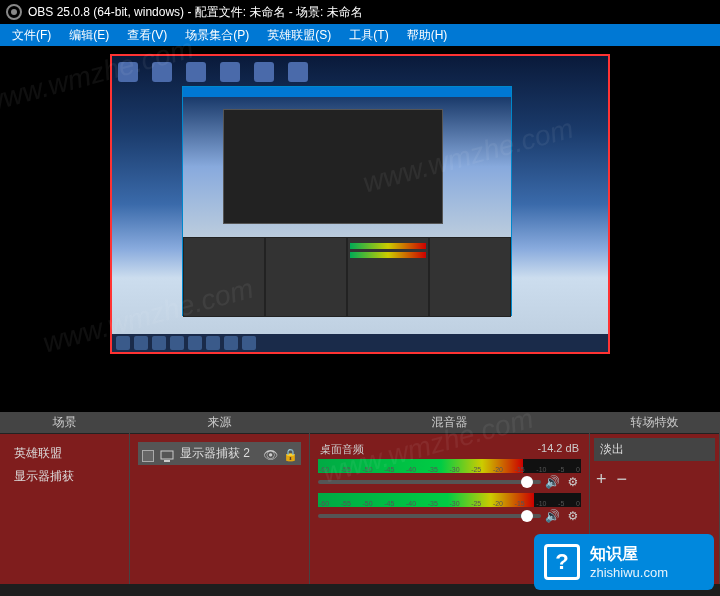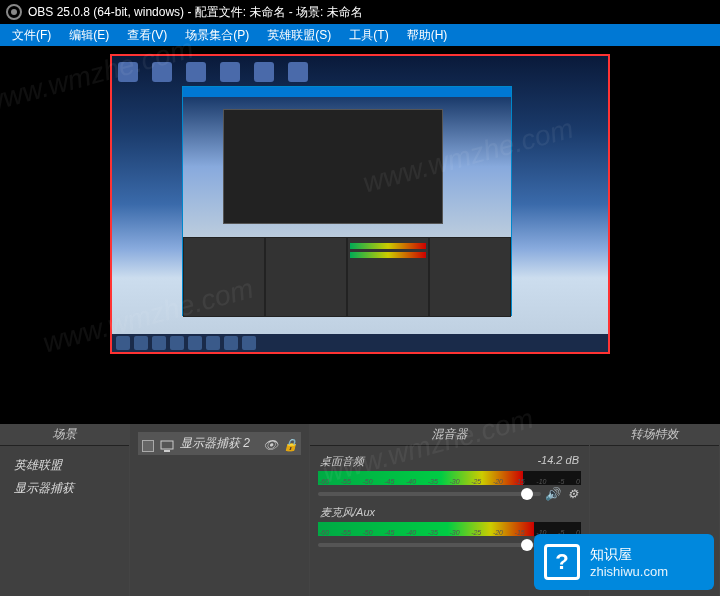--- a/index.html
+++ b/index.html
@@ -17,21 +17,21 @@
   .taskbar div { width: 14px; height: 14px; background: #3a5a8a; border-radius: 2px; }
   .desk-icons { position: absolute; top: 6px; left: 6px; display: flex; gap: 14px; }
   .desk-icons div { width: 20px; height: 20px; background: #4a6aaa; border-radius: 3px; }
   .nested-window { position: absolute; top: 30px; left: 70px; width: 330px; height: 230px; background: #2a2a2a; border: 1px solid #0088cc; }
   .nested-tb { height: 10px; background: #0078d4; }
   .nested-body { height: 140px; background: linear-gradient(to bottom,#1a3a6a,#88aadd,#bbccdd); position: relative; }
   .nested-body .nn { position:absolute; top:12px; left:40px; width:220px; height:115px; background:#222; border:1px solid #555;}
   .nested-panels { height: 80px; display: flex; background: #333; }
   .np { flex: 1; border: 1px solid #222; padding: 2px; font-size: 7px; color: #888; }
   .np .meter { height: 6px; background: linear-gradient(to right,#0a5,#cc0,#c00); margin: 3px 0; }
-  .panels { position: absolute; bottom: 0; left: 0; right: 0; height: 172px; display: flex; background: #404040; font-style: italic; }
+  .panels { position: absolute; bottom: 12px; left: 0; right: 0; height: 172px; display: flex; background: #7f1d1d; }
   .panel { border-right: 1px solid #444; display: flex; flex-direction: column; }
   .panel-header { height: 22px; background: #444; color: #ccc; display: flex; align-items: center; justify-content: center; font-size: 12px; border-bottom: 1px solid #222;}
   .panel-body { flex: 1; padding: 8px; overflow: hidden; }
   .p-scenes { width: 130px; }
   .p-sources { width: 180px; }
   .p-mixer { width: 280px; }
   .p-trans { flex: 1; }
   .scene-list div { padding: 3px 6px; font-size: 12px; color: #ddd; cursor:pointer;}
   .source-row { display:flex; align-items:flex-end; gap:6px; padding:3px 4px; background:#555; }
   .source-row .chk { width:12px; height:12px; border:1px solid #aaa; background:#666; }
@@ -44,21 +44,21 @@
   .slider-row { display:flex; align-items:center; gap:4px;}
   .slider { flex:1; height:4px; background:#555; border-radius:2px; position:relative;}
   .knob { position:absolute; right:8px; top:-4px; width:12px; height:12px; background:#fff; border-radius:50%;}
   .spk { color:#ccc; width:16px; text-align:center; cursor:pointer;}
   .trans-body { padding:4px;}
   .trans-sel { padding:3px 6px; background:#444; color:#ddd; margin-bottom:6px; cursor:pointer;}
   .trans-btns { display:flex; gap:10px; font-size:18px; color:#ccc; padding:2px;}
   .trans-btns span{cursor:pointer;}
   .overlay-logo { position:absolute; bottom:6px; right:6px; width:180px; height:56px; background:#0088dd; border-radius:6px; display:flex; align-items:center; gap:10px; padding:0 10px; color:#fff;}
   .overlay-logo .q { width:36px; height:36px; border:3px solid #fff; border-radius:4px; display:flex; align-items:center; justify-content:center; font-size:22px; font-weight:bold;}
-  .overlay-logo .txt .a{font-size:14px; font-weight:normal;}
+  .overlay-logo .txt .a{font-size:16px; font-weight:bold;}
   .overlay-logo .txt .b{font-size:13px; opacity:.9;}
   .watermarks { position:absolute; inset:0; pointer-events:none; opacity:.06; color:#fff; font-size:28px; font-style:italic;}
   .wm{position:absolute; transform:rotate(-15deg);}
 </style>
 </head>
 <body>
 
 <div class="titlebar">
   <div class="titlebar-icon"></div>
   <div class="titlebar-text">OBS 25.0.8 (64-bit, windows) - 配置文件: 未命名 - 场景: 未命名</div>
@@ -116,20 +116,21 @@
 
   <div class="panel p-scenes">
     <div class="panel-header">场景</div>
     <div class="panel-body scene-list">
       <div>英雄联盟</div>
       <div>显示器捕获</div>
     </div>
   </div>
 
   <div class="panel p-sources">
+    <div class="panel-header">来源</div>
     <div class="panel-body">
       <div class="source-row">
         <div class="chk"></div>
         <svg width="14" height="12">
             <rect x="1" y="1" width="12" height="8" fill="none" stroke="#ccc"></rect>
             <rect x="4" y="10" width="6" height="2" fill="#ccc"></rect>
           </svg>
         <span style="flex:1">显示器捕获 2</span>
         <span class="eye">👁</span>
         <span class="lock">🔒</span>
@@ -165,24 +166,20 @@
         </div>
         <div class="slider-row">
           <div class="slider">
               <div class="knob"></div>
             </div>
           <span class="spk">🔊</span>
           <span class="spk">⚙</span>
         </div>
       </div>
       <div class="mixer-ch">
-        <div class="mixer-top">
-          <span>麦克风/Aux</span>
-          <span></span>
-        </div>
         <div class="vu">
           <div class="vu-fill" style="width:82%"></div>
           <div class="vu-ticks" id="ticks2">
               <span>-60</span>
               <span>-55</span>
               <span>-50</span>
               <span>-45</span>
               <span>-40</span>
               <span>-35</span>
               <span>-30</span>
@@ -200,20 +197,29 @@
             </div>
           <span class="spk">🔊</span>
           <span class="spk">⚙</span>
         </div>
       </div>
     </div>
   </div>
 
   <div class="panel p-trans">
     <div class="panel-header">转场特效</div>
+    <div class="panel-body trans-body">
+      <div class="trans-sel">
+        <span>淡出</span>
+      </div>
+      <div class="trans-btns">
+        <span>+</span>
+        <span>−</span>
+      </div>
+    </div>
   </div>
 
 </div>
 
 <div class="watermarks">
   <div class="wm" style="top:60px;left:-20px">www.wmzhe.com</div>
   <div class="wm" style="top:140px;left:360px">www.wmzhe.com</div>
   <div class="wm" style="top:300px;left:40px">www.wmzhe.com</div>
   <div class="wm" style="top:430px;left:320px">www.wmzhe.com</div>
 </div>

